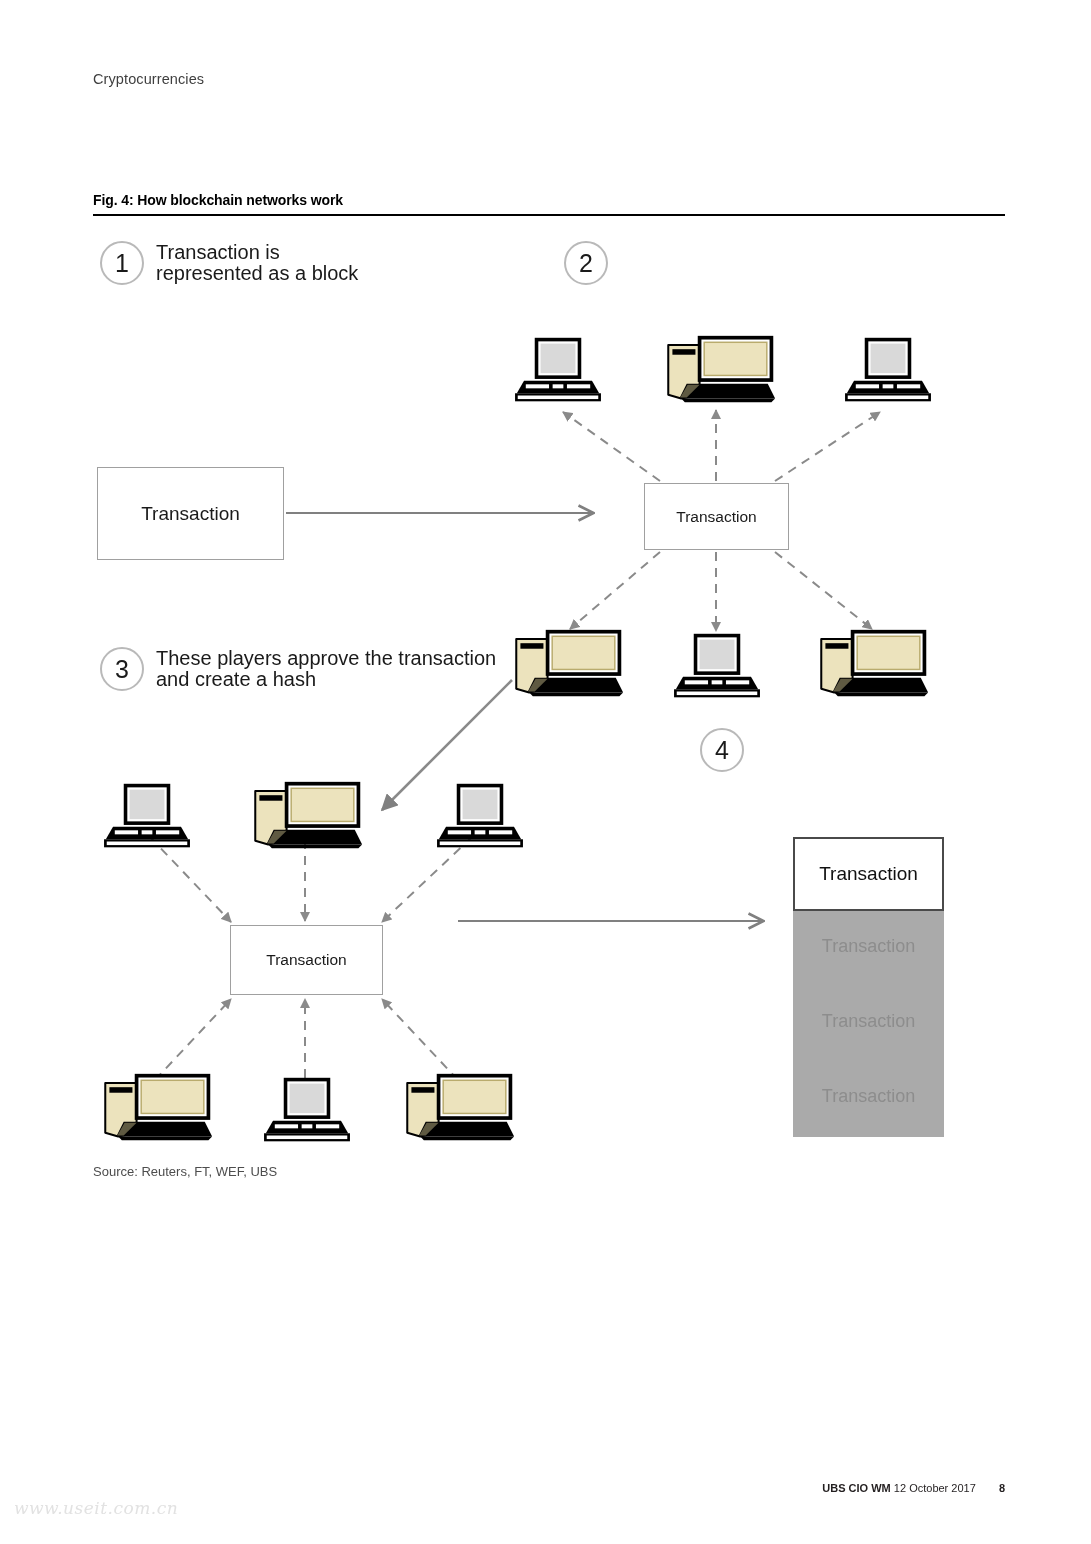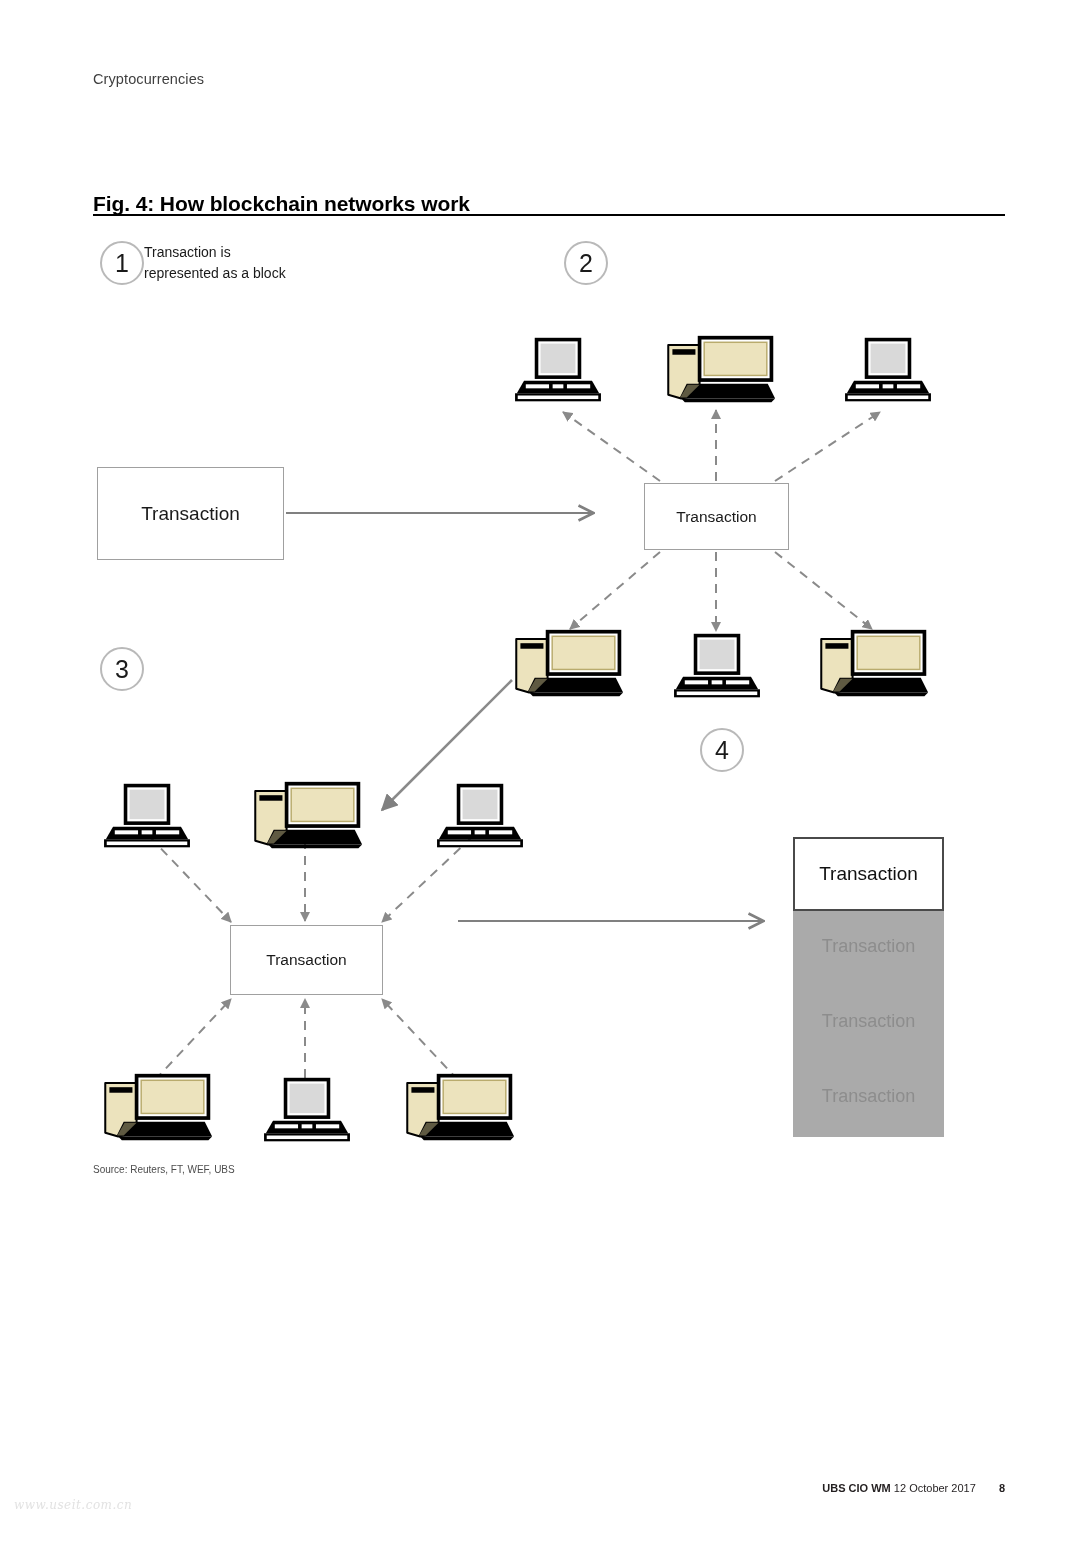--- a/index.html
+++ b/index.html
@@ -25,21 +25,21 @@
     left: 93px;
     top: 71px;
     font-size: 14.5px;
     color: #3f3f3f;
     letter-spacing: .1px;
   }
 
   #fig-title {
     left: 93px;
     top: 192px;
-    font-size: 21px;
+    font-size: 14px;
     font-weight: bold;
     color: #000000;
     letter-spacing: -.1px;
   }
   #fig-rule {
     left: 93px;
     top: 214px;
     width: 912px;
     height: 2px;
     background: #000000;
@@ -55,21 +55,22 @@
     box-sizing: border-box;
     display: flex;
     align-items: center;
     justify-content: center;
     font-size: 25px;
     color: #1a1a1a;
     flex: 0 0 auto;
     background: #ffffff;
   }
   .step-text {
-    font-size: 14px;
+    margin-left: 12px;
+    font-size: 20px;
     line-height: 21px;
     color: #1a1a1a;
     white-space: pre-line;
     padding-top: 1px;
   }
 
   #step1 { left: 100px; top: 241px; }
   #step2 { left: 564px; top: 241px; }
   #step3 { left: 100px; top: 647px; }
   #step4 { left: 700px; top: 728px; }
@@ -122,38 +123,38 @@
     font-size: 18px;
     color: #8d8d8d;
   }
 
   
   #diagram { left: 0; top: 0; width: 1091px; height: 1544px; }
 
   
   #source-note {
     left: 93px; top: 1164px;
-    font-size: 10px;
+    font-size: 13px;
     color: #4d4d4d;
   }
   #footer {
     left: 0; top: 1482px; width: 1091px;
     text-align: right;
     padding-right: 86px;
     box-sizing: border-box;
     font-size: 11px;
     color: #231f20;
   }
   #footer .brand { font-weight: bold; }
   #footer .pageno { font-weight: bold; margin-left: 20px; }
   #watermark {
     left: 14px; top: 1498px;
     font-family: "DejaVu Serif", serif;
     font-style: italic;
-    font-size: 12px;
+    font-size: 17px;
     color: #e2e2e2;
     letter-spacing: .5px;
   }
 </style>
 </head>
 <body>
 
 <div id="page">
 
   <div class="abs" id="running-head">Cryptocurrencies</div>
@@ -269,20 +270,22 @@
     <div class="step-text">Transaction is
 represented as a block</div>
   </div>
 
   <div class="abs step" id="step2">
     <div class="step-circle">2</div>
   </div>
 
   <div class="abs step" id="step3">
     <div class="step-circle">3</div>
+    <div class="step-text">These players approve the transaction
+and create a hash</div>
   </div>
 
   <div class="abs step" id="step4">
     <div class="step-circle">4</div>
   </div>
 
   <div class="abs txbox" id="tx-source">Transaction</div>
   <div class="abs txbox" id="tx-center">Transaction</div>
   <div class="abs txbox" id="tx-lower">Transaction</div>
 

